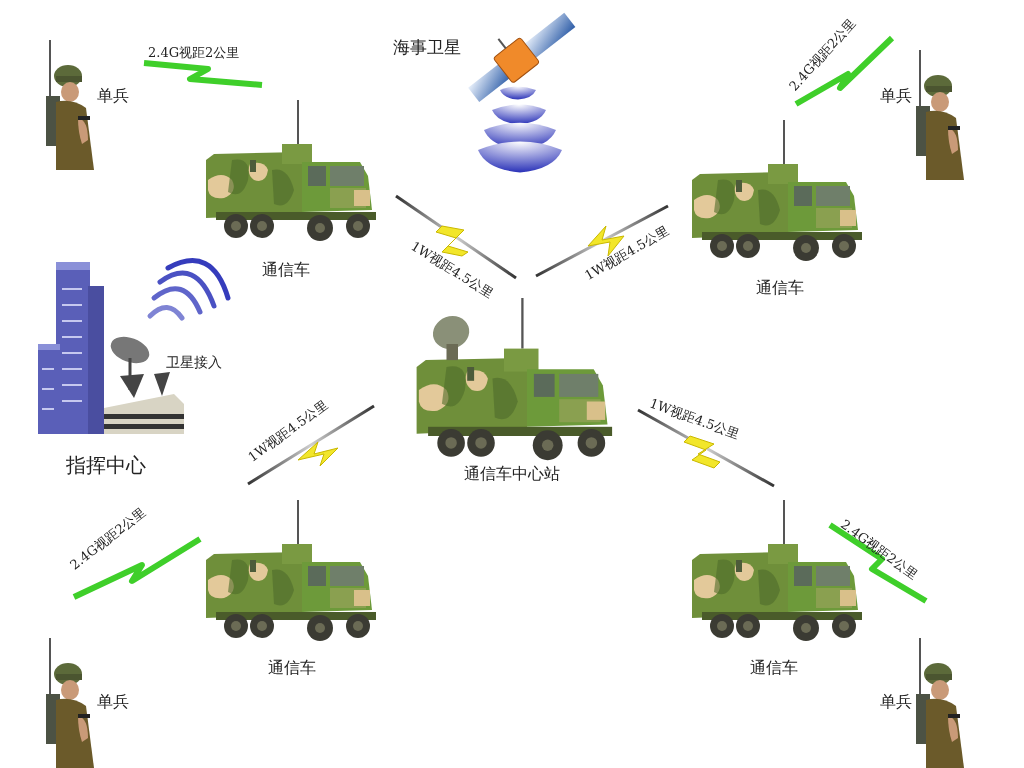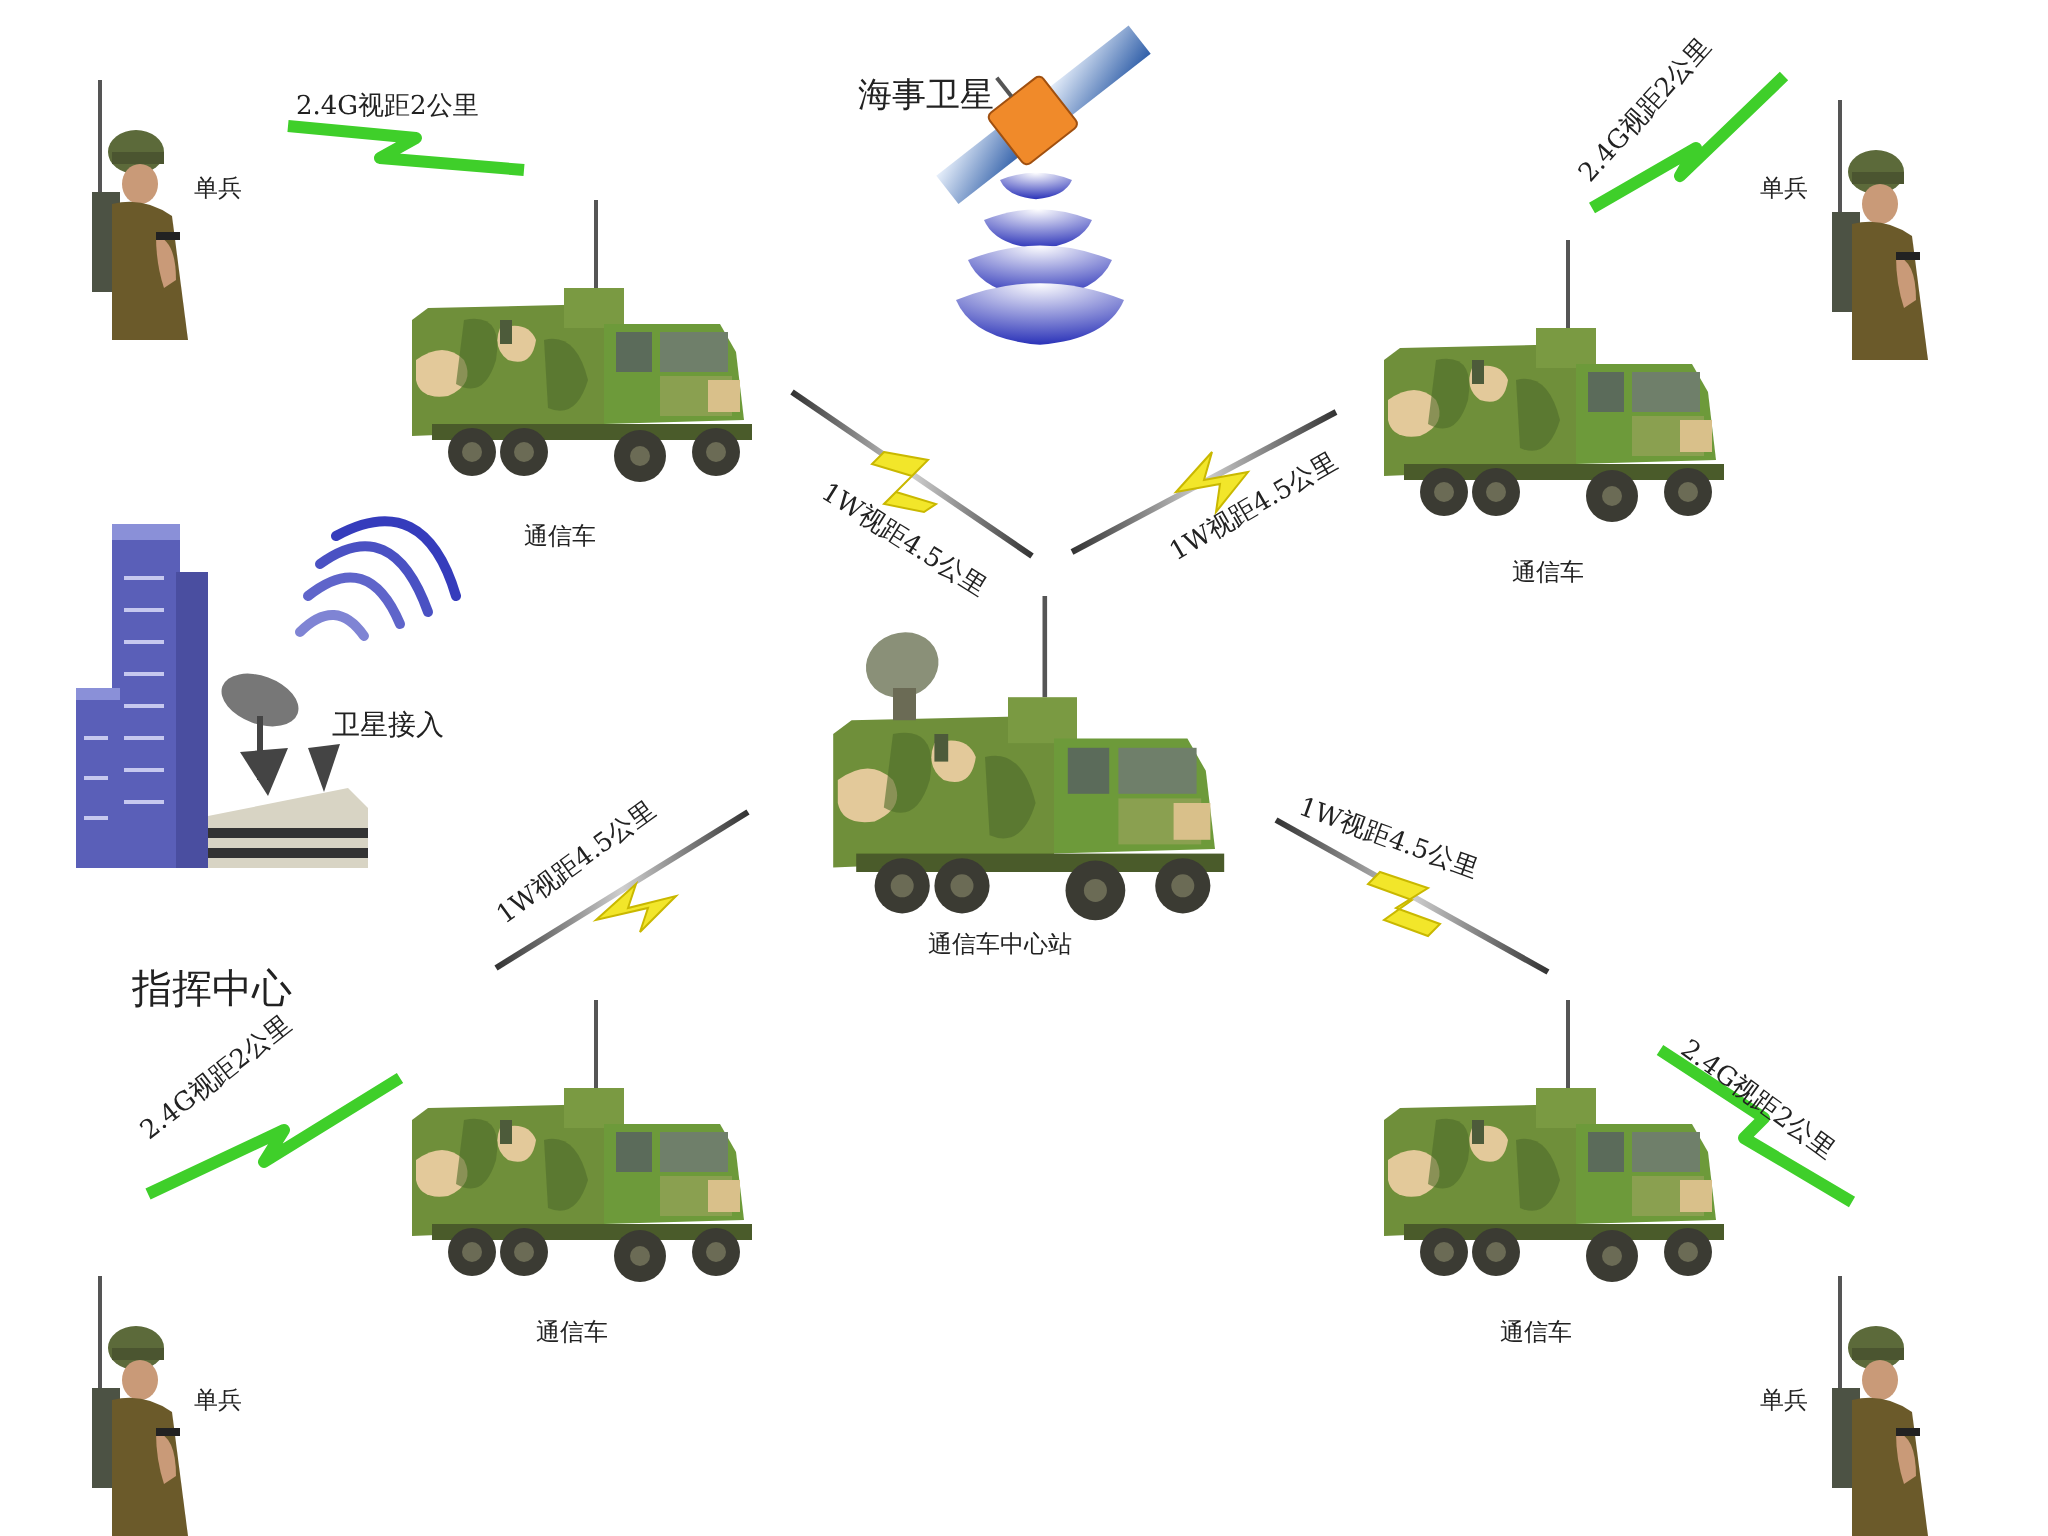--- a/index.html
+++ b/index.html
@@ -1,20 +1,20 @@
 <!DOCTYPE html>
 <html><head>
 <meta charset="utf-8">
 <style>
   html, body { margin:0; padding:0; }
   body { width:1024px; height:768px; background:#ffffff; position:relative; overflow:hidden;
          font-family:"DejaVu Serif","Liberation Serif",serif; color:#222; }
   .abs { position:absolute; }
-  .label { position:absolute; font-size:12px; color:#222; white-space:nowrap; }
-  .label.big { font-size:20px; font-family:"DejaVu Sans","Liberation Sans",sans-serif;margin-top:29px; }
+  .label { position:absolute; font-size:16px; color:#222; white-space:nowrap; }
+  .label.big { font-size:20px; font-family:"DejaVu Sans","Liberation Sans",sans-serif; }
   .link-label { position:absolute; font-size:13px; color:#222; white-space:nowrap; transform-origin:left center; }
   svg { position:absolute; overflow:visible; }
 </style>
 </head>
 <body>
 
 <svg width="0" height="0">
   <defs>
     <radialGradient id="waveGrad" cx="50%" cy="0%" r="100%">
       <stop offset="0%" stop-color="#ffffff"></stop>
@@ -82,21 +82,21 @@
       <rect x="62" y="40" width="52" height="18" fill="url(#panelGrad)"></rect>
       <rect x="30" y="32" width="34" height="32" rx="3" fill="#f08a2a" stroke="#a05010" stroke-width="1"></rect>
       <line x1="46" y1="32" x2="46" y2="20" stroke="#555" stroke-width="2"></line>
     </g>
     <use href="#wave" transform="translate(30,80) scale(0.6)"></use>
     <use href="#wave" transform="translate(22,100) scale(0.9)"></use>
     <use href="#wave" transform="translate(14,120) scale(1.2)"></use>
     <use href="#wave" transform="translate(8,140) scale(1.4)"></use>
   </svg>
 </div>
-<div class="label" style="left:393px;top:36px;font-size:17px;margin-left:36px;">海事卫星</div>
+<div class="label" style="left:393px;top:36px;font-size:17px;">海事卫星</div>
 
 <svg style="left:42px;top:40px;" width="70" height="132">
     <use href="#soldier"></use>
   </svg>
 <div class="label" style="left:97px;top:86px;">单兵</div>
 
 <svg style="left:912px;top:28px;" width="70" height="155">
     <use href="#soldier" transform="translate(0,22)"></use>
   </svg>
 <div class="label" style="left:880px;top:86px;">单兵</div>

